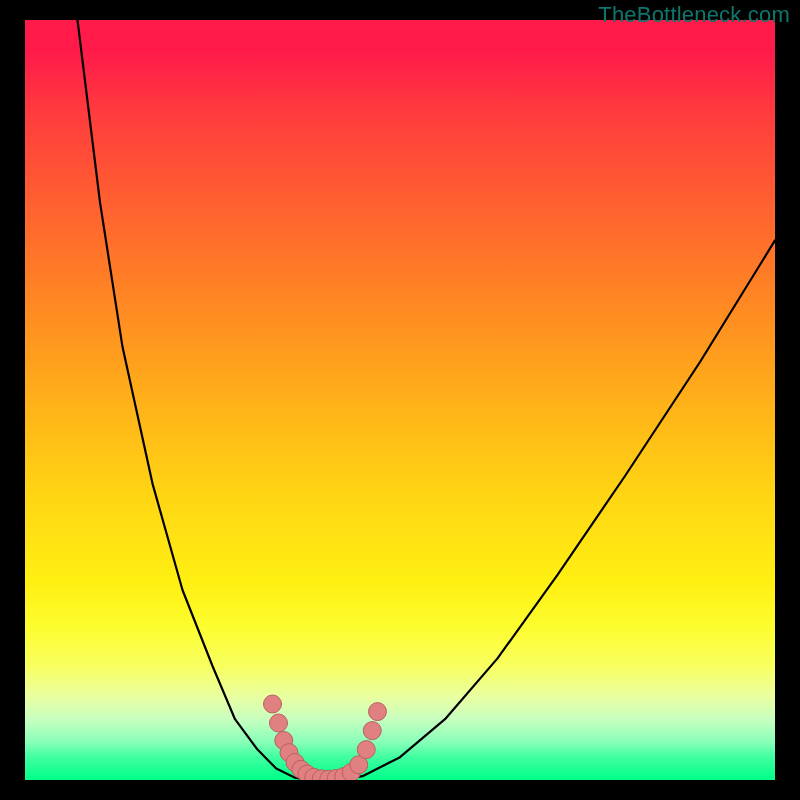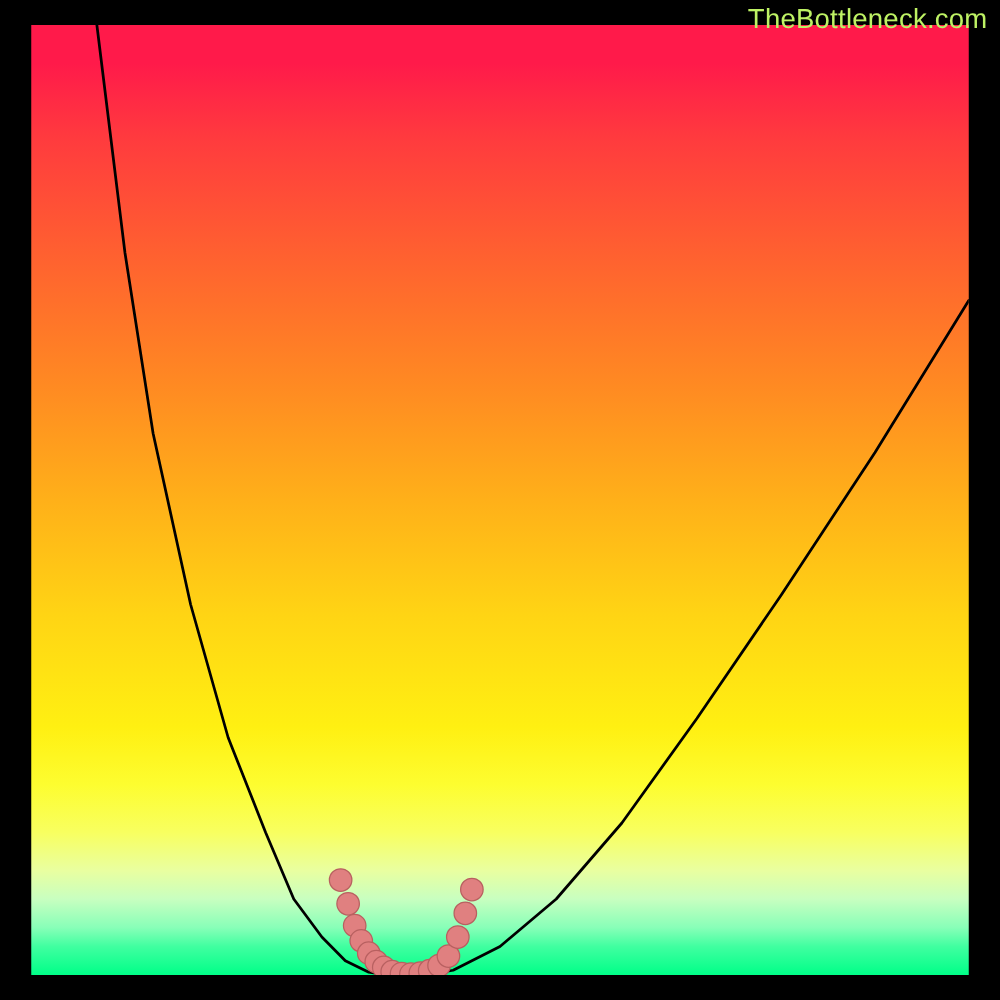--- a/index.html
+++ b/index.html
@@ -47,21 +47,21 @@
       #c8ffc0 92%,
       #88ffb8 95%,
       #40ffa0 97%,
       #00ff88 100%
     );
   }
   .watermark {
     position: absolute;
     top: 2px;
     right: 10px;
-    color: #bef264;
+    color: #0f766e;
     font-size: 22px;
     letter-spacing: 0.2px;
   }
   svg.overlay {
     position: absolute;
     top: 0;
     left: 0;
     width: 100%;
     height: 100%;
   }

